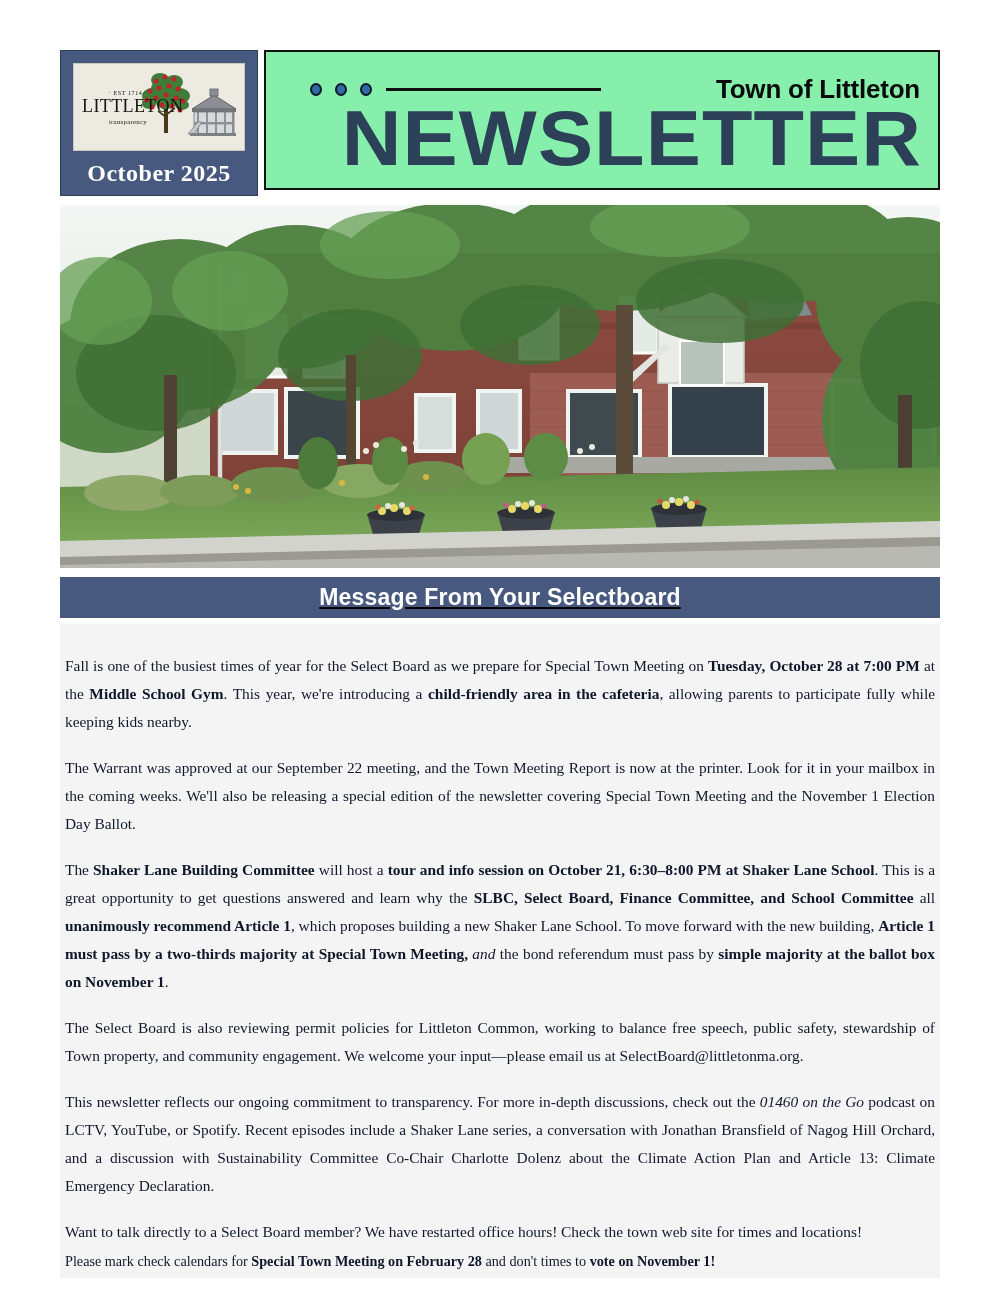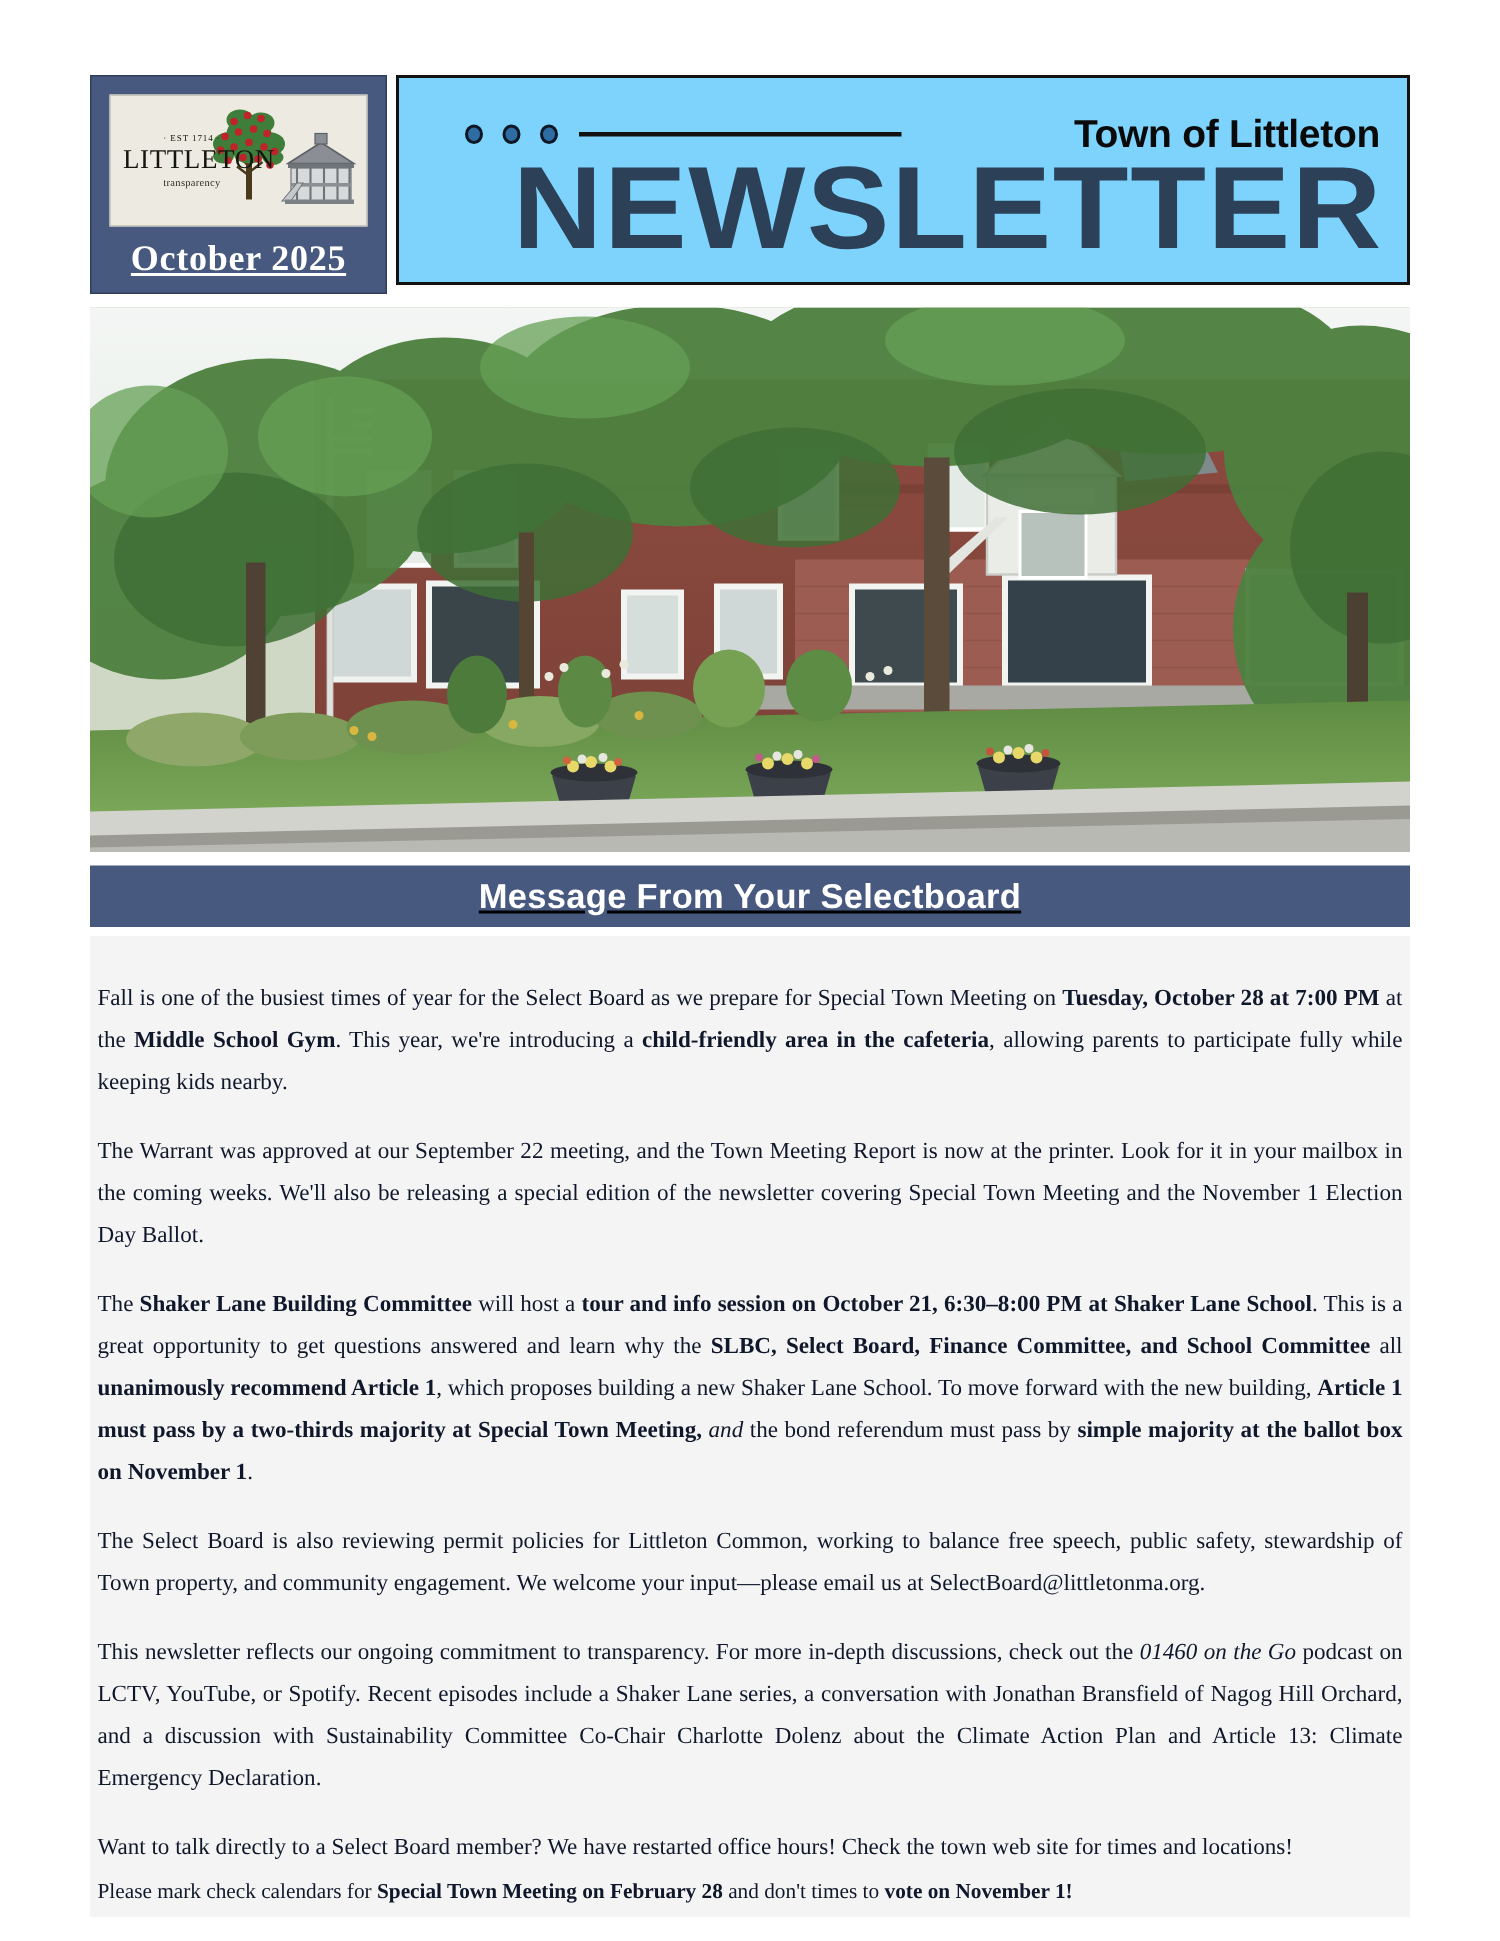--- a/index.html
+++ b/index.html
@@ -82,30 +82,29 @@
     width: 110px;
     height: 82px;
   }
   .month-label {
     color: #ffffff;
     font-family: "Liberation Serif", serif;
     font-weight: bold;
     font-size: 24px;
     letter-spacing: 0.5px;
     margin-top: 9px;
-    text-decoration: underline;
   }
 
   .title-panel {
     position: absolute;
     left: 204px;
     top: 0;
     width: 676px;
     height: 140px;
-    background: #7dd3fc;
+    background: #86efac;
     border: 2px solid #121212;
     box-sizing: border-box;
   }
   .title-row {
     position: absolute;
     left: 44px;
     right: 18px;
     top: 26px;
     height: 22px;
     display: flex;

